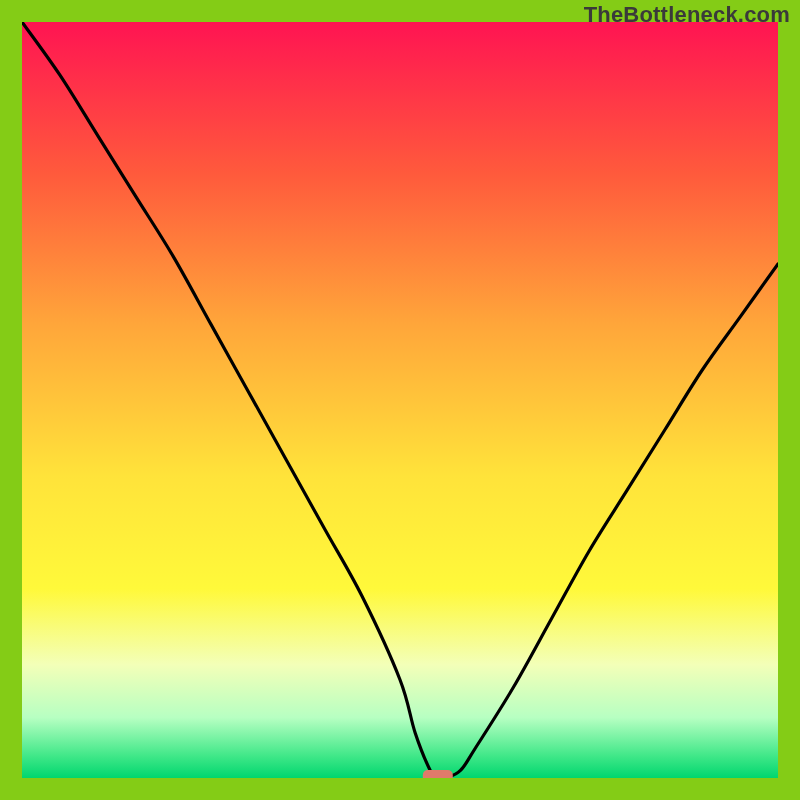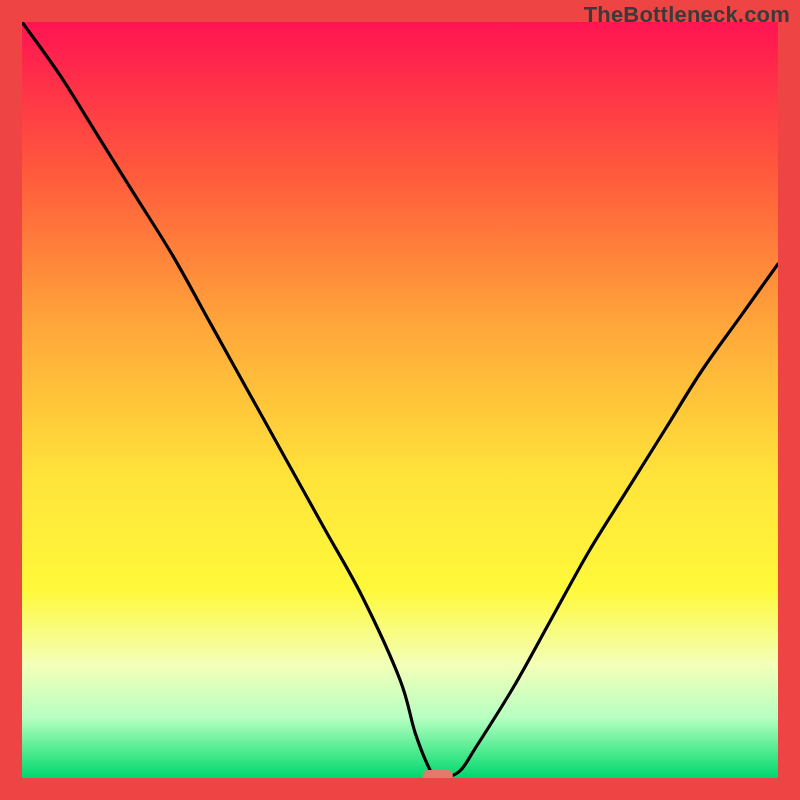--- a/index.html
+++ b/index.html
@@ -8,21 +8,21 @@
     width: 800px;
     height: 800px;
     background: #000;
     overflow: hidden;
     font-family: Arial, Helvetica, sans-serif;
   }
   .frame {
     position: relative;
     width: 800px;
     height: 800px;
-    background: #ef4444;
+    background: #84cc16;
   }
   .watermark {
     position: absolute;
     top: 2px;
     right: 10px;
     color: #3a3a3a;
     font-size: 22px;
     font-weight: 600;
     letter-spacing: 0.2px;
     z-index: 5;

